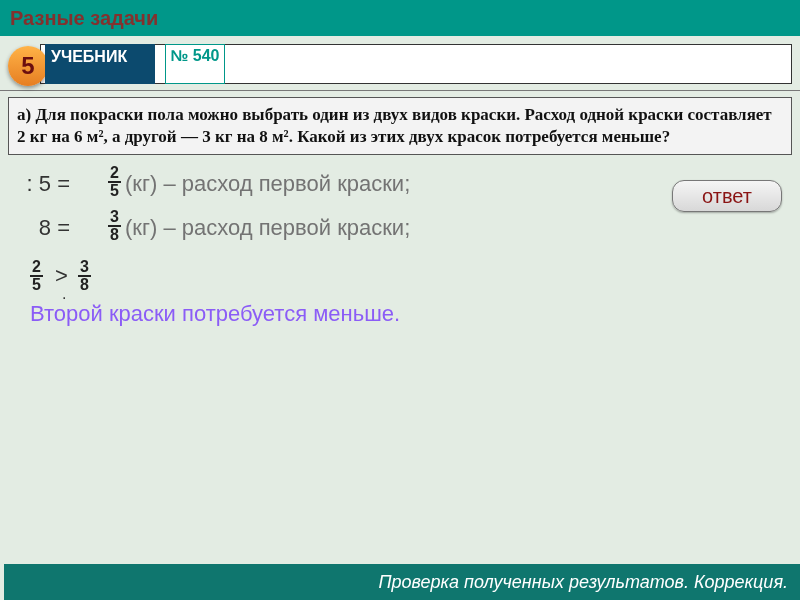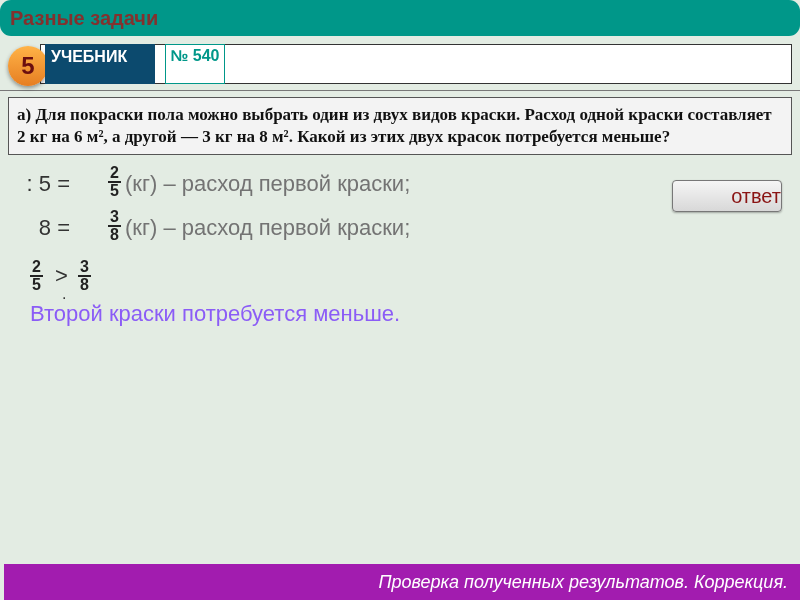--- a/index.html
+++ b/index.html
@@ -13,21 +13,20 @@
   }
 
   .header {
     background: #009789;
     height: 36px;
     color: #83312e;
     font-weight: bold;
     font-size: 20px;
     padding-left: 10px;
     line-height: 36px;
-    border-radius: 11px;
   }
 
   .row2 {
     position: relative;
     height: 55px;
     background: #e3ece3;
     border-bottom: 1px solid #777;
   }
   .badge-wrap {
     position: absolute;
@@ -135,34 +134,34 @@
     line-height: 26px;
     color: #8b5cf6;
   }
 
   .answer-btn {
     position: absolute;
     right: 18px; top: 180px;
     width: 110px; height: 32px;
     background: linear-gradient(#f5f5f5,#d8d8d8);
     border: 1px solid #777;
-    border-radius: 4px;
+    border-radius: 12px;
     color: #8a1414;
     font-size: 20px;
-    text-align: right;
+    text-align: center;
     line-height: 30px;
     box-shadow: 0 1px 2px rgba(0,0,0,.3);
     cursor: pointer;
   }
 
   .footer {
     position: absolute;
     left: 4px; right: 0; bottom: 0;
     height: 36px;
-    background: #a21caf;
+    background: #0f766e;
     color: #fff;
     font-style: italic;
     font-size: 18px;
     text-align: right;
     padding-right: 12px;
     line-height: 36px;
   }
 </style>
 </head>
 <body>

